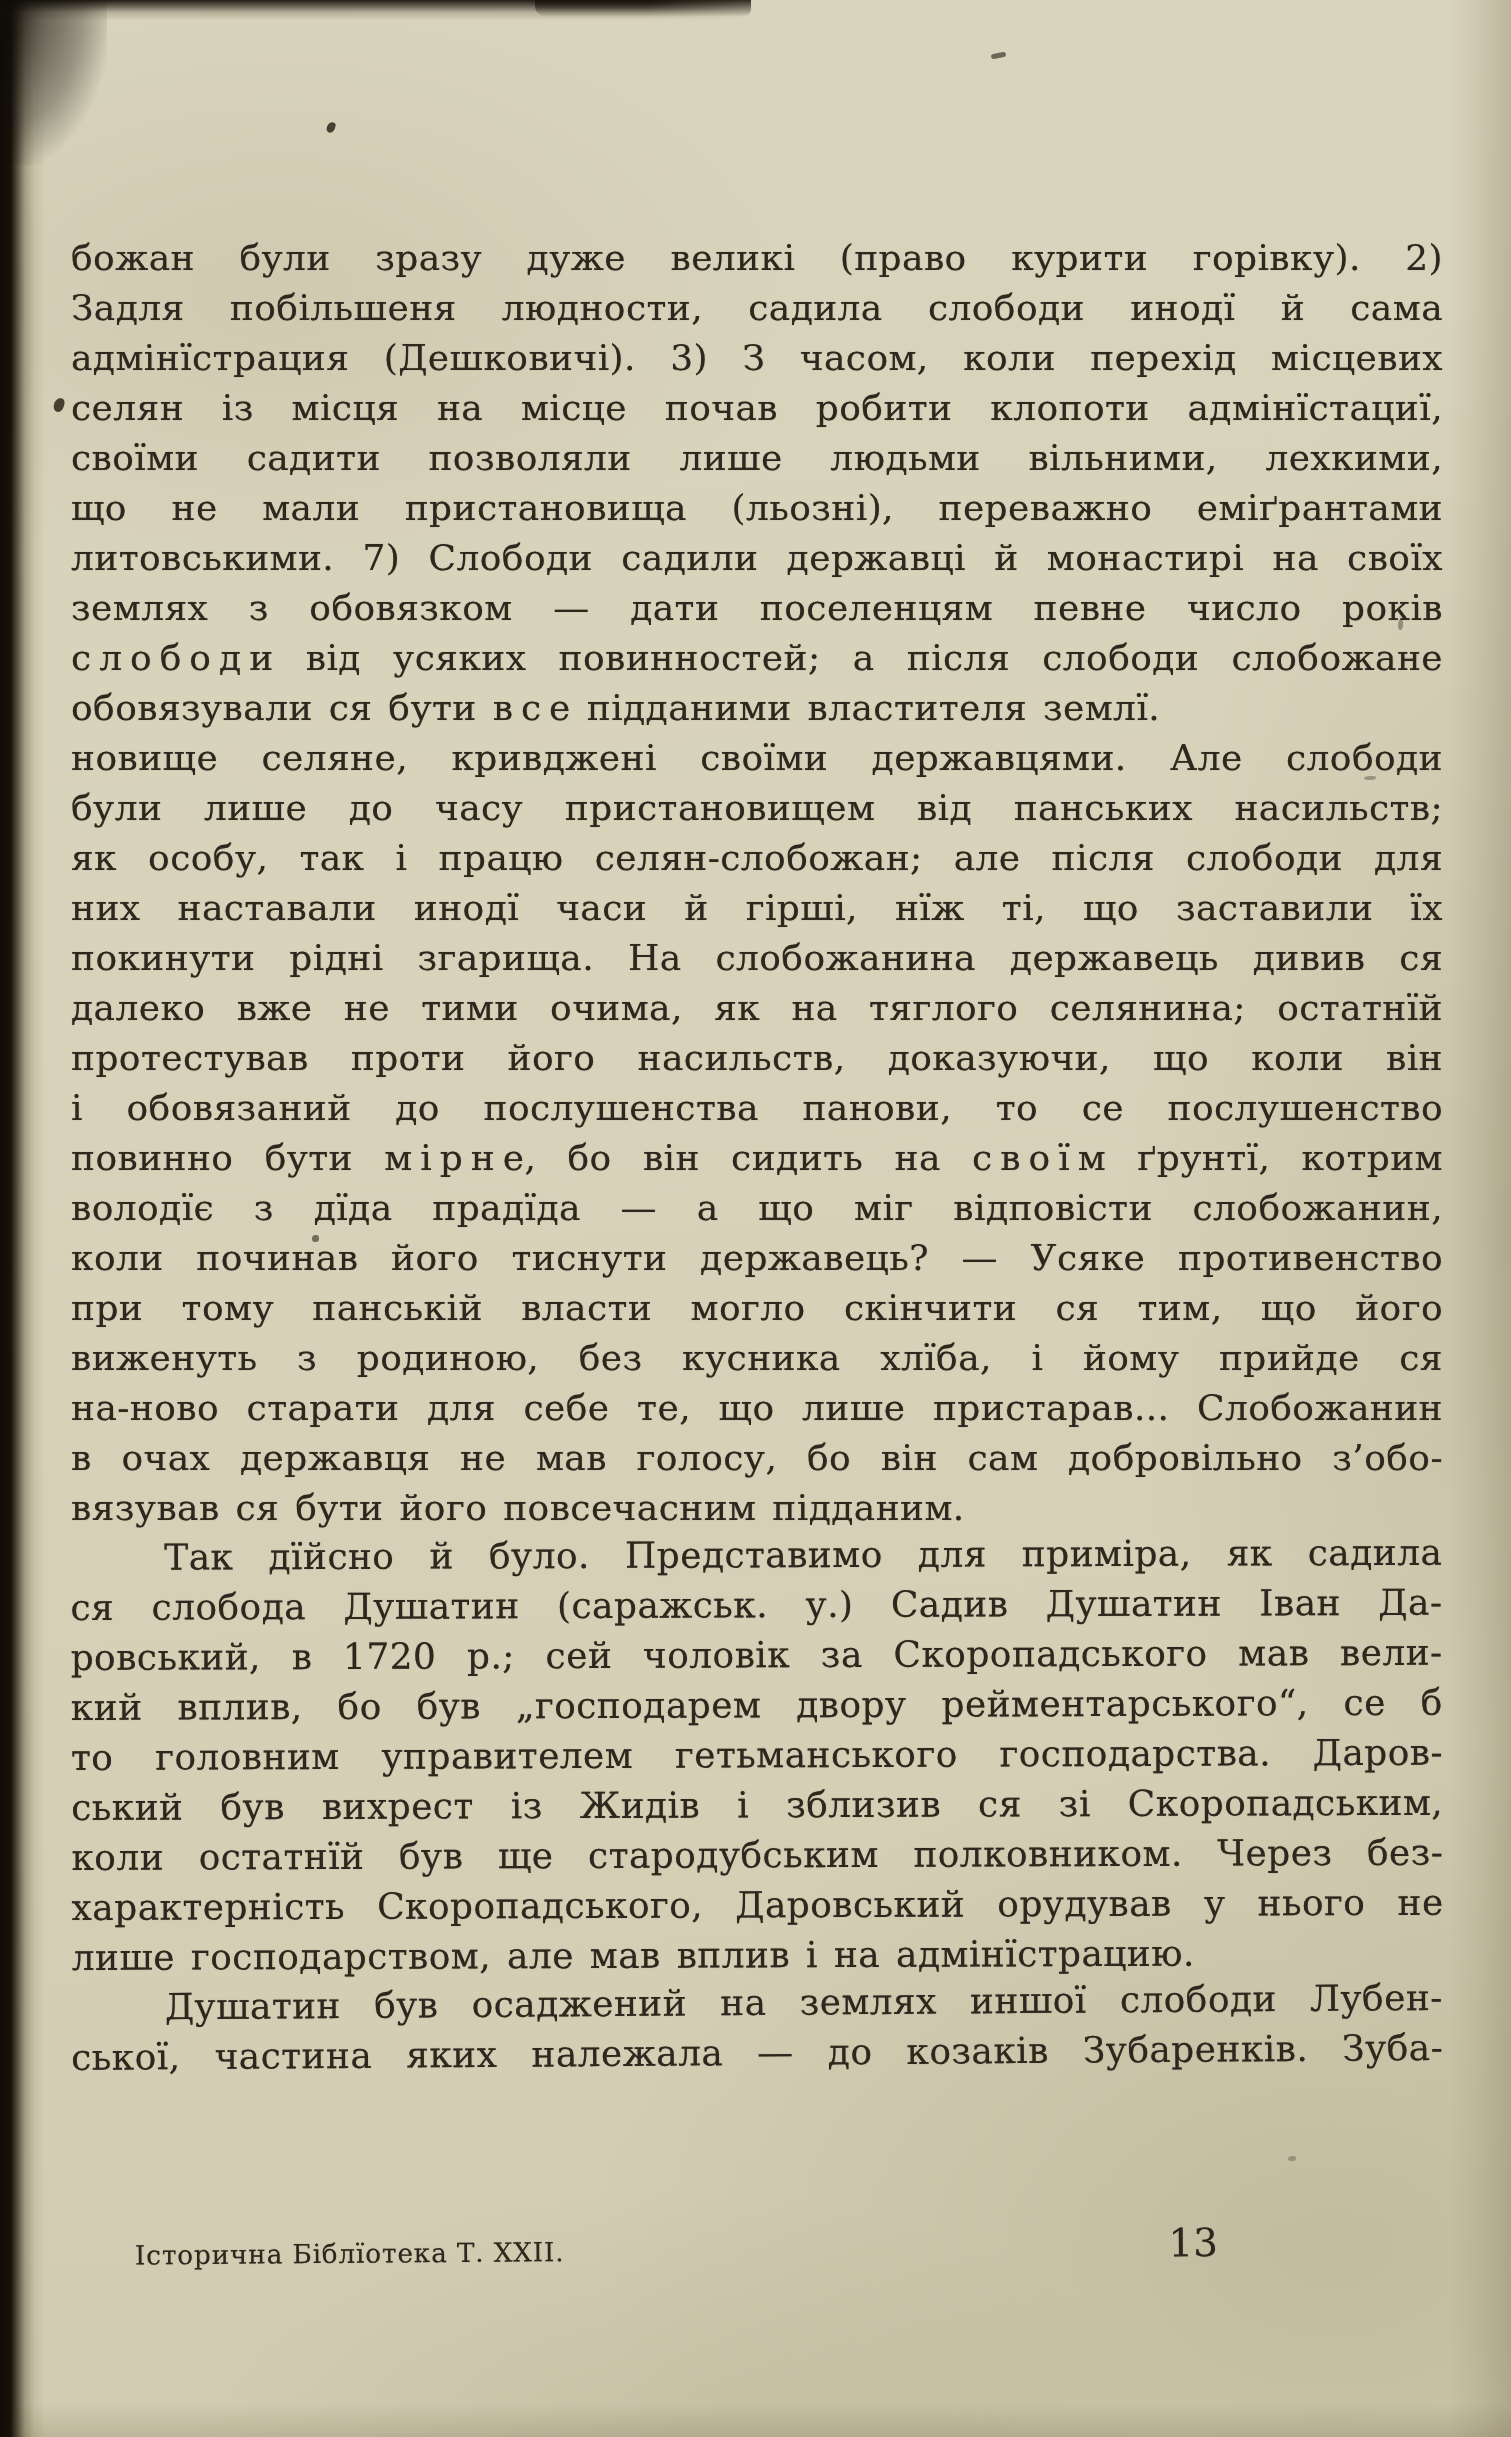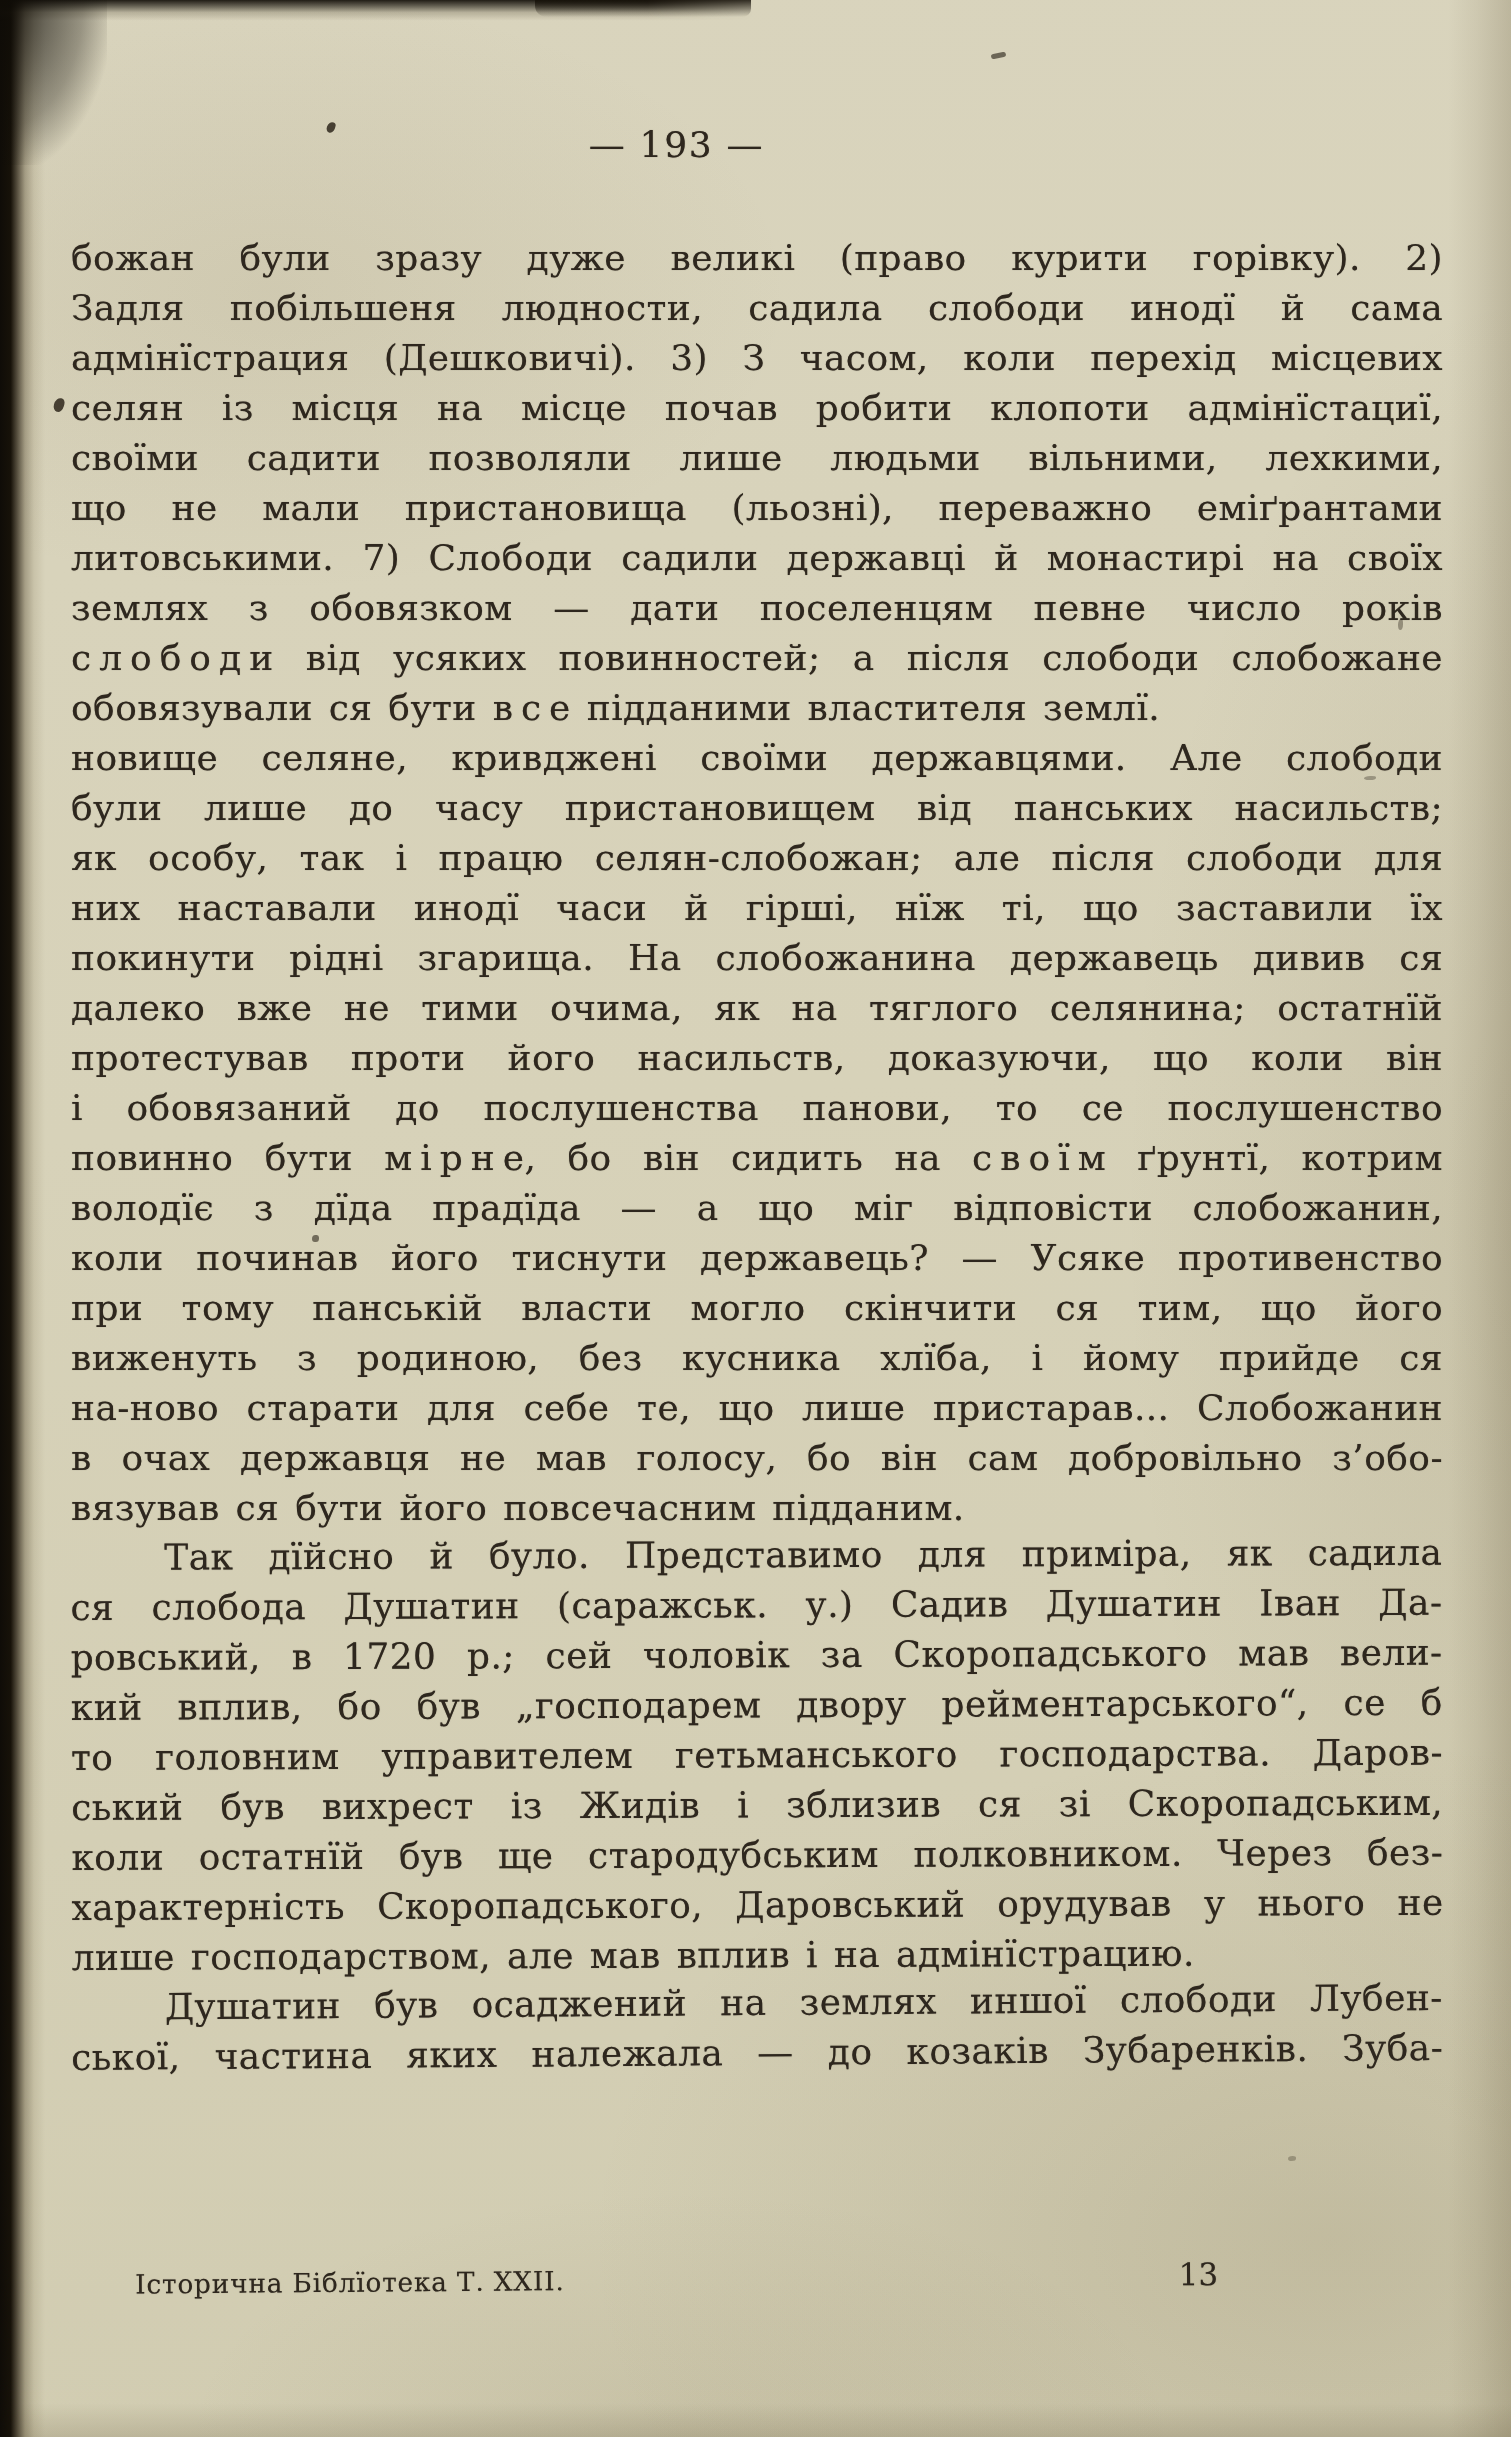--- a/index.html
+++ b/index.html
@@ -80,43 +80,40 @@
   }
   .line.first{padding-left:94px;}
   .line.ragged{text-align-last:left;}
   .footer{
     position:absolute;left:71px;right:69px;top:2229px;
     display:flex;justify-content:space-between;align-items:baseline;
     transform:rotate(-0.45deg);transform-origin:0 50%;
     text-shadow:0 0 0.8px rgba(46,40,30,0.5);
   }
   .footer .series{margin-left:64px;font-size:26.4px;letter-spacing:0.8px;}
-  .footer .pagenum{margin-right:225px;font-size:31px;margin-top:36px;}
+  .footer .pagenum{margin-right:225px;font-size:39px;}
 </style>
 </head>
 <body>
 
 <div class="scan">
   <div class="edge-right"></div>
   <div class="edge-bottom"></div>
   <div class="edge-left"></div>
   <div class="edge-top"></div>
   <div class="edge-top-blob"></div>
   <div class="corner-tl"></div>
   <div class="speck s1"></div>
   <div class="speck s2"></div>
   <div class="speck s3"></div>
   <div class="speck s4"></div>
   <div class="speck s5"></div>
   <div class="speck s6"></div>
   <div class="speck s7"></div>
 
-  <div class="header">
-    <span>— 193 —</span>
-  </div>
 
   <div class="textblock">
       <div class="para">
         <div class="line">божан були зразу дуже великі (право курити горівку). 2)</div>
         <div class="line">Задля побільшеня людности, садила слободи инодї й сама</div>
         <div class="line">адмінїстрация (Дешковичі). 3) З часом, коли перехід місцевих</div>
         <div class="line">селян із місця на місце почав робити клопоти адмінїстациї,</div>
         <div class="line">своїми садити позволяли лише людьми вільними, лехкими,</div>
         <div class="line">що не мали пристановища (льозні), переважно еміґрантами</div>
         <div class="line">литовськими. 7) Слободи садили державці й монастирі на своїх</div>

